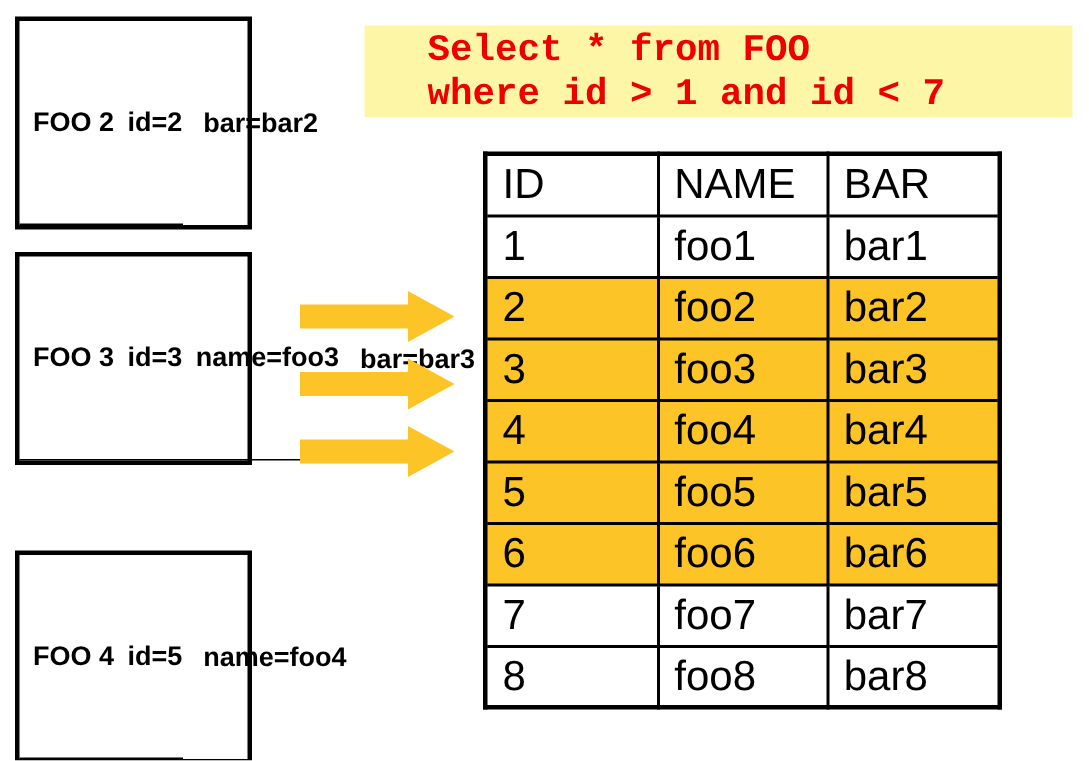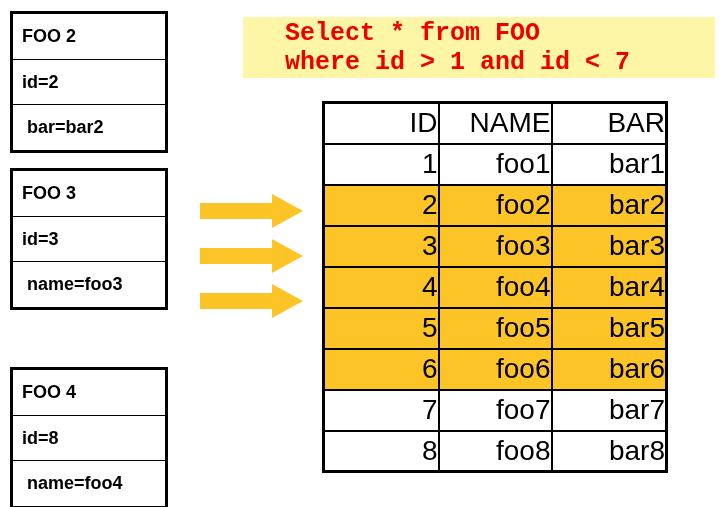--- a/index.html
+++ b/index.html
@@ -24,21 +24,21 @@
   }
 
   
   .record-box {
     position: absolute;
     left: 10px;
     width: 158px;
     height: 142px;
     border: 3px solid var(--border);
     display: flex;
-    flex-direction: column;
+    flex-direction: row;
     background: var(--background);
   }
   .record-box .row {
     flex: 1;
     display: flex;
     align-items: center;
     padding-left: 9px;
     font-size: 18px;
     font-weight: bold;
     border-bottom: 1px solid var(--border);
@@ -89,21 +89,21 @@
     top: 101px;
     border-collapse: collapse;
     table-layout: fixed;
     width: 343px;
     font-size: 28px;
   }
   .result-table td, .result-table th {
     border: 2px solid var(--border);
     height: 41px;
     padding: 0 0 0 10px;
-    text-align: right;
+    text-align: left;
     font-weight: normal;
     vertical-align: middle;
     background: var(--background);
     white-space: nowrap;
   }
   .result-table { border: 3px solid var(--border); }
   .result-table tr.hl td { background: var(--highlight); }
 </style>
 </head>
 <body>
@@ -113,25 +113,26 @@
   <div class="record-box" id="box-0">
     <div class="row">FOO 2</div>
     <div class="row">id=2</div>
     <div class="row">bar=bar2</div>
   </div>
 
   <div class="record-box" id="box-1">
     <div class="row">FOO 3</div>
     <div class="row">id=3</div>
     <div class="row">name=foo3</div>
+    <div class="row">bar=bar3</div>
   </div>
 
   <div class="record-box" id="box-2">
     <div class="row">FOO 4</div>
-    <div class="row">id=8</div>
+    <div class="row">id=5</div>
     <div class="row">name=foo4</div>
   </div>
 
   <div class="sql-box">
     <div>Select * from FOO</div>
     <div>where id &gt; 1 and id &lt; 7</div>
   </div>
 
   <div class="arrows">
       <svg class="arrow" width="103" height="34" viewBox="0 0 103 34">

